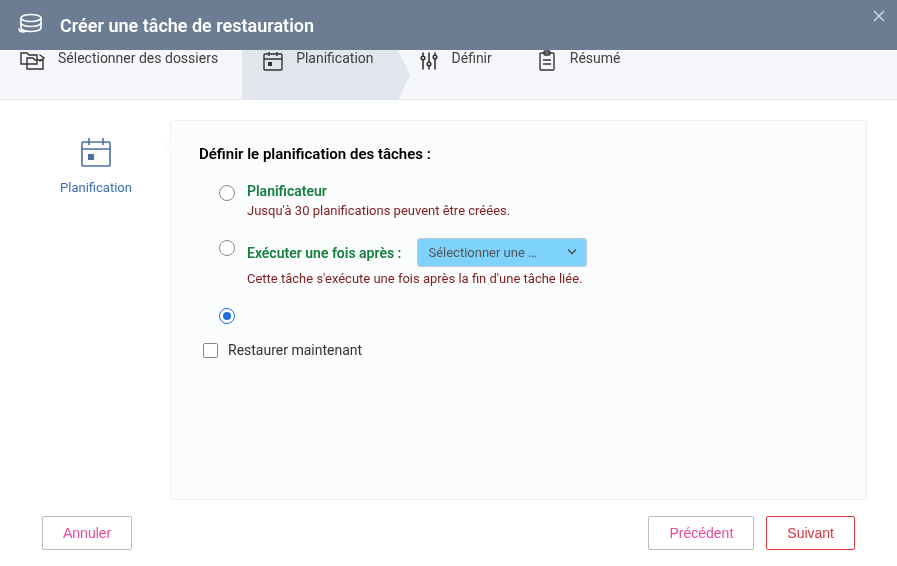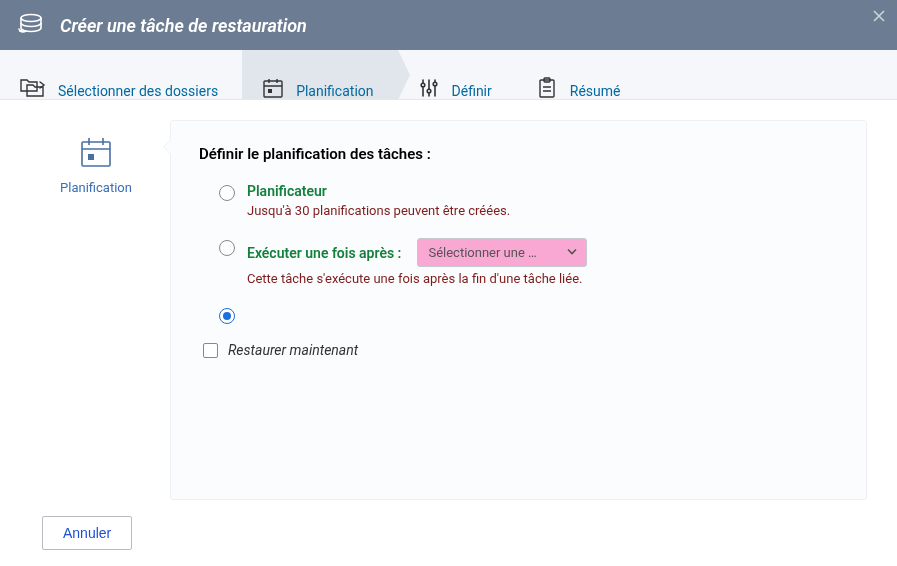--- a/index.html
+++ b/index.html
@@ -22,44 +22,43 @@
   .header-icon {
     color: #fff;
     margin-right: 16px;
     display: flex;
     align-items: center;
   }
   .header-title {
     color: #fff;
     font-size: 18px;
     font-weight: 600;
-    font-style: italic;
   }
   .close-btn {
     position: absolute;
     right: 12px;
     top: 10px;
     color: #d0d5dd;
     cursor: pointer;
     font-size: 14px;
     line-height: 1;
   }
   .wizard-nav {
     background: #f5f7fa;
     height: 50px;
     display: flex;
     align-items: stretch;
     border-bottom: 1px solid #e5e8eb;
   }
   .wizard-step {
     display: flex;
-    align-items: flex-end;
+    align-items: flex-start;
     padding: 0 24px 0 20px;
     position: relative;
-    color: #0369a1;
+    color: #404040;
     font-size: 14px;
   }
   .wizard-step.active {
     background: #e1e6ec;
   }
   .wizard-step.active::after {
     content: "";
     position: absolute;
     right: -12px;
     top: 0;
@@ -182,21 +181,21 @@
     align-items: center;
     gap: 16px;
   }
   .select-box {
     border: 1px solid #c5c9cf;
     border-radius: 3px;
     padding: 6px 28px 6px 10px;
     font-size: 13px;
     color: #555;
     position: relative;
-    background: #f9a8d4;
+    background: #7dd3fc;
     width: 170px;
     cursor: pointer;
     white-space: nowrap;
     overflow: hidden;
     text-overflow: ellipsis;
   }
   .select-box .chev {
     position: absolute;
     right: 8px;
     top: 50%;
@@ -214,40 +213,39 @@
     height: 15px;
     border: 1.5px solid #888;
     border-radius: 2px;
     margin-right: 10px;
     cursor: pointer;
     background: #fff;
   }
   .checkbox-label {
     font-size: 14px;
     color: #333;
-    font-style: italic;
   }
   .footer {
     position: absolute;
     bottom: 0;
     left: 0;
     right: 0;
     height: 66px;
     display: flex;
     align-items: center;
     padding: 0 42px;
   }
   .btn {
     border: 1px solid #b8bcc2;
     background: #fff;
     padding: 8px 20px;
     font-size: 14px;
     border-radius: 2px;
     cursor: pointer;
-    color: #1d4ed8;
+    color: #ec4899;
   }
   .btn.primary {
     border: 1.5px solid #d9363e;
     color: #d9363e;
   }
   .footer-right {
     margin-left: auto;
     display: flex;
     gap: 12px;
   }
@@ -364,13 +362,17 @@
 
     <div class="checkbox-row">
       <div class="checkbox"></div>
       <span class="checkbox-label">Restaurer maintenant</span>
     </div>
   </div>
 </div>
 
 <div class="footer">
   <button class="btn">Annuler</button>
+  <div class="footer-right">
+    <button class="btn">Précédent</button>
+    <button class="btn primary">Suivant</button>
+  </div>
 </div>
 
 </body></html>

